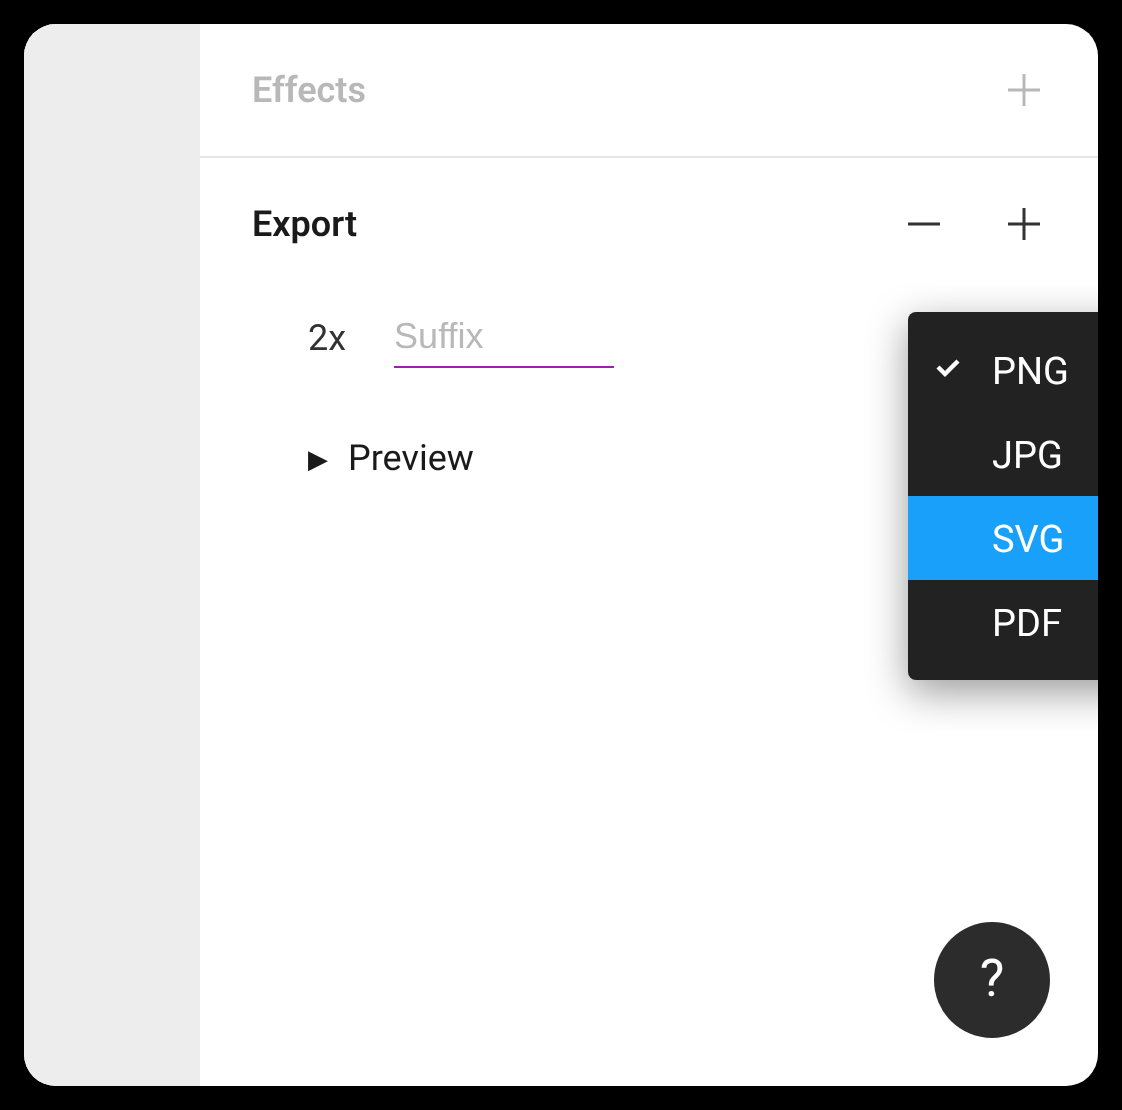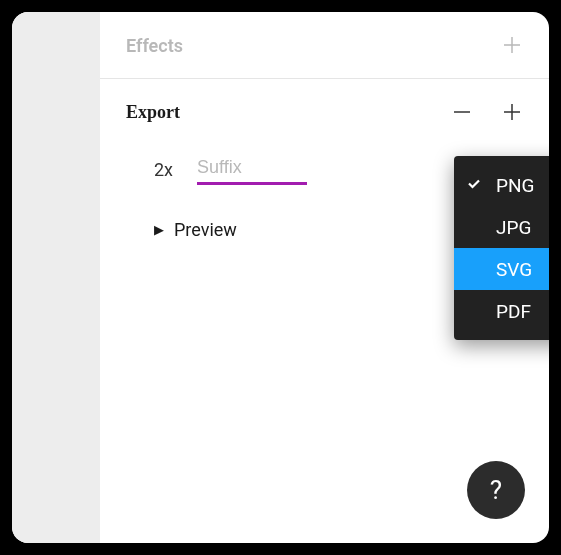--- a/index.html
+++ b/index.html
@@ -68,21 +68,21 @@
     align-items: center;
     gap: 24px;
     height: 48px;
   }
   .scale {
     font-size: 18px;
     color: #333;
   }
   .suffix-input {
     border: none;
-    border-bottom: 3px solid #a21caf;
+    border-bottom: 1px solid #a21caf;
     font-size: 18px;
     padding: 4px 0;
     width: 110px;
     color: #ec4899;
     outline: none;
   }
   .suffix-input::placeholder { color: #b8b8b8; }
   .more-dots {
     margin-left: auto;
     color: #333;
@@ -176,21 +176,21 @@
           <div class="icon-btn muted">
             <svg width="20" height="20" viewBox="0 0 20 20">
                 <path d="M10 2v16M2 10h16" stroke="currentColor" stroke-width="1.5"></path>
               </svg>
           </div>
         </div>
       </div>
     </div>
 
     <div>
-      <div class="section-header" style="padding:0 26px;font-family:Liberation Serif, serif;">
+      <div class="section-header" style="padding:0 26px;">
         <div class="section-title">Export</div>
         <div class="header-actions">
           <div class="icon-btn">
             <svg width="20" height="20" viewBox="0 0 20 20">
                 <path d="M2 10h16" stroke="currentColor" stroke-width="1.5"></path>
               </svg>
           </div>
           <div class="icon-btn">
             <svg width="20" height="20" viewBox="0 0 20 20">
                 <path d="M10 2v16M2 10h16" stroke="currentColor" stroke-width="1.5"></path>

